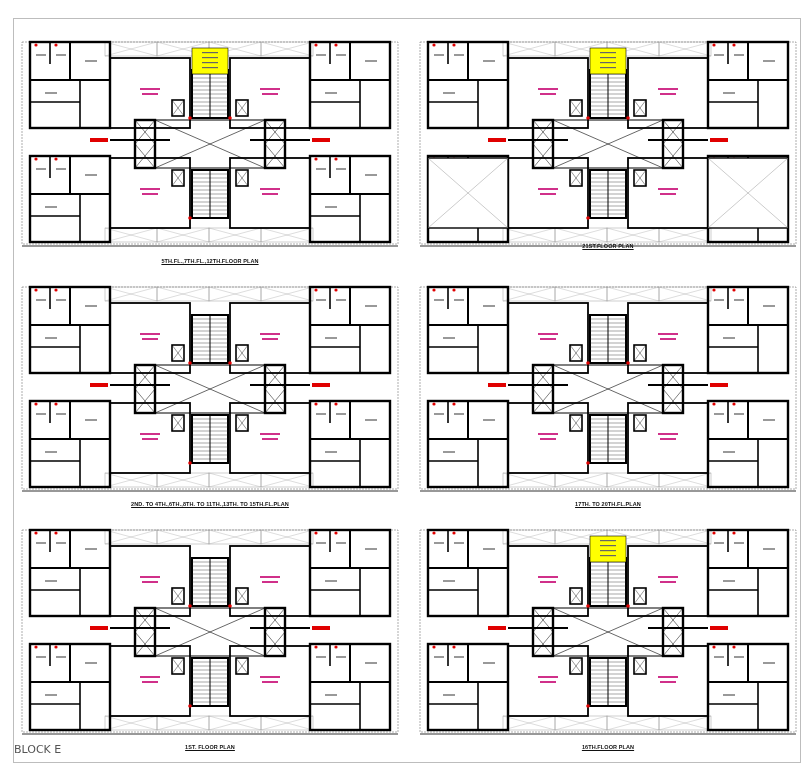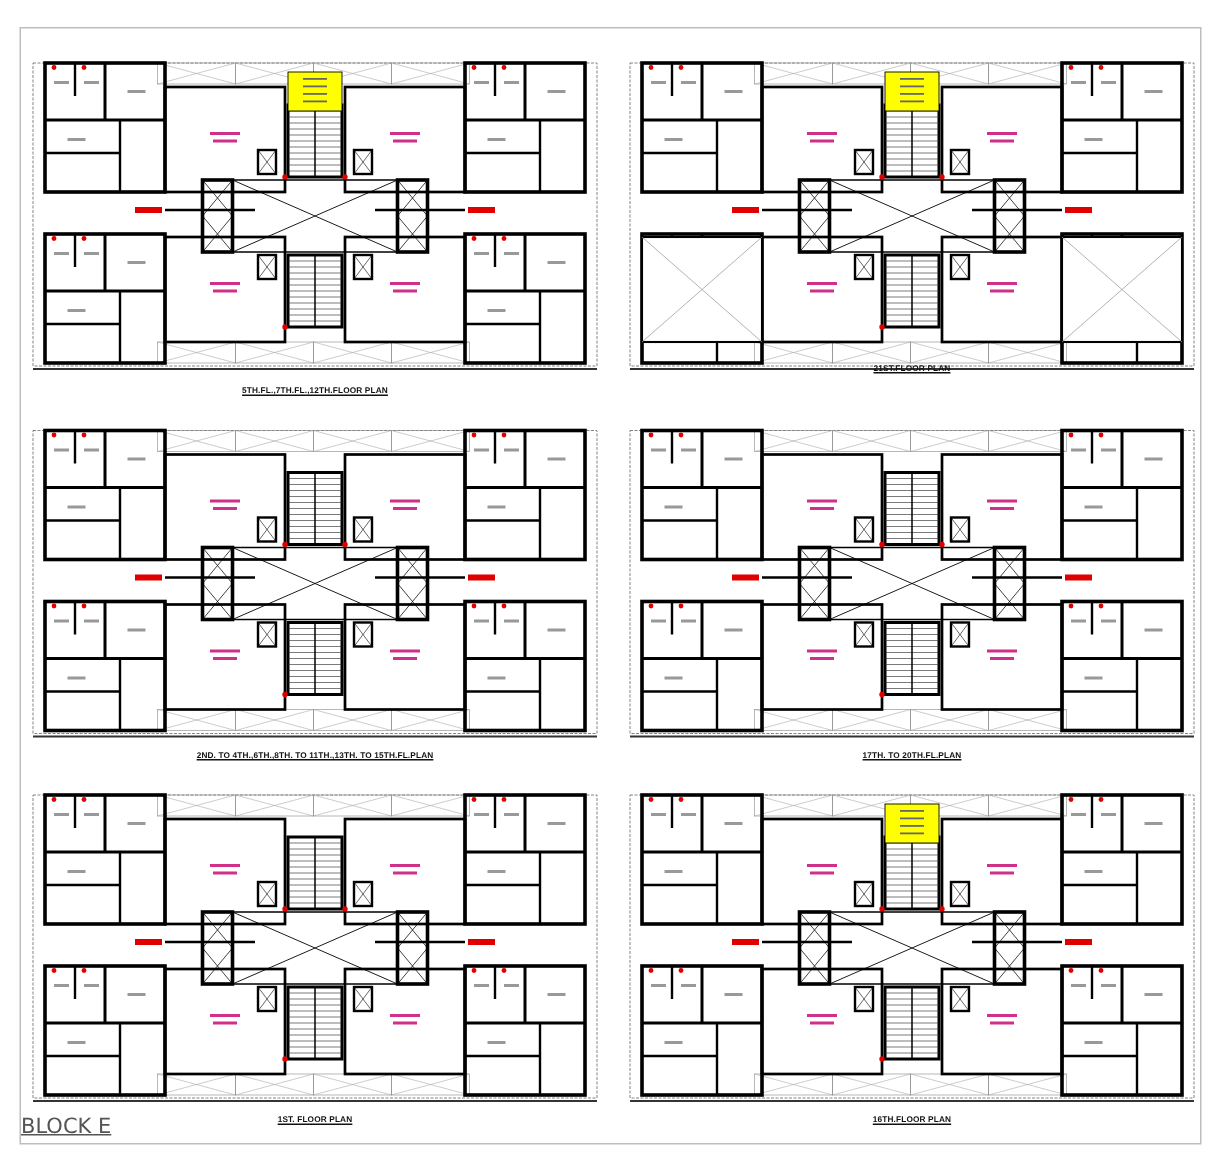--- a/index.html
+++ b/index.html
@@ -1,21 +1,21 @@
 <!DOCTYPE html>
 <html><head>
 <meta charset="utf-8">
 <style>
   html,body{margin:0;padding:0;background:#fff;}
   body{width:808px;height:768px;position:relative;overflow:hidden;font-family:"Liberation Sans",sans-serif;}
   .sheet{position:absolute;left:13px;top:18px;width:788px;height:745px;border:1px solid #bdbdbd;box-sizing:border-box;}
   .panel{position:absolute;width:380px;height:240px;}
   .panel svg{position:absolute;left:0;top:0;}
   .title{position:absolute;left:0;width:100%;text-align:center;font-size:5.5px;font-weight:bold;text-decoration:underline;color:#111;letter-spacing:0.1px;}
-  .block-label{position:absolute;left:14px;top:743px;font-size:14px;color:#555;text-decoration:underline;font-family:"DejaVu Sans",sans-serif;}
+  .block-label{position:absolute;left:14px;top:743px;font-size:11px;color:#555;font-family:"DejaVu Sans",sans-serif;}
 </style>
 </head>
 <body>
 
 <div class="sheet"></div>
 
 <div id="panels">
     <div class="panel" style="left: 20px; top: 38px;">
       <svg width="380" height="210" viewBox="0 0 380 210" xmlns="http://www.w3.org/2000/svg">
         <rect x="2" y="4" width="376" height="202" fill="none" stroke="#777" stroke-width="0.6" stroke-dasharray="2,1"></rect>

